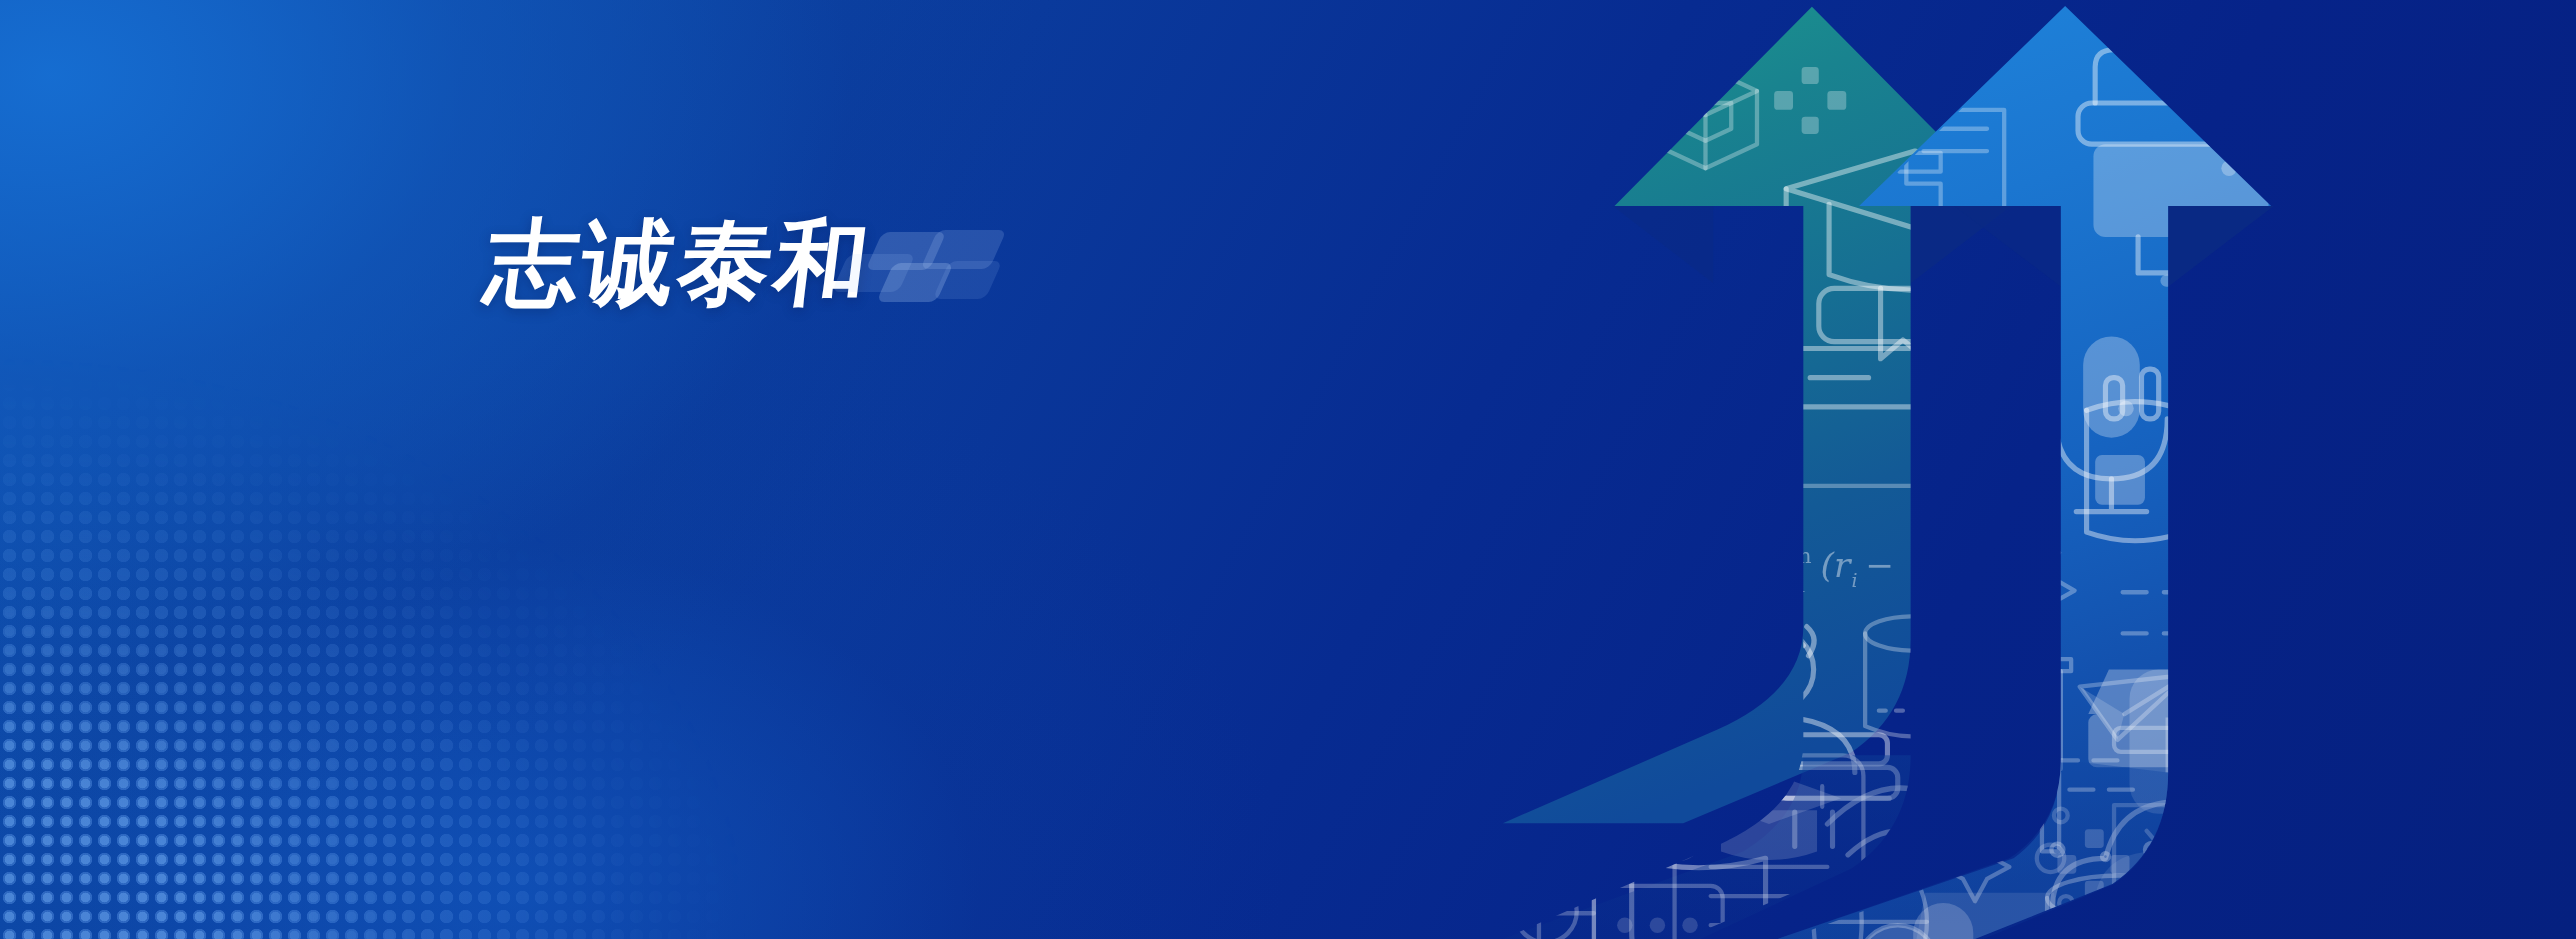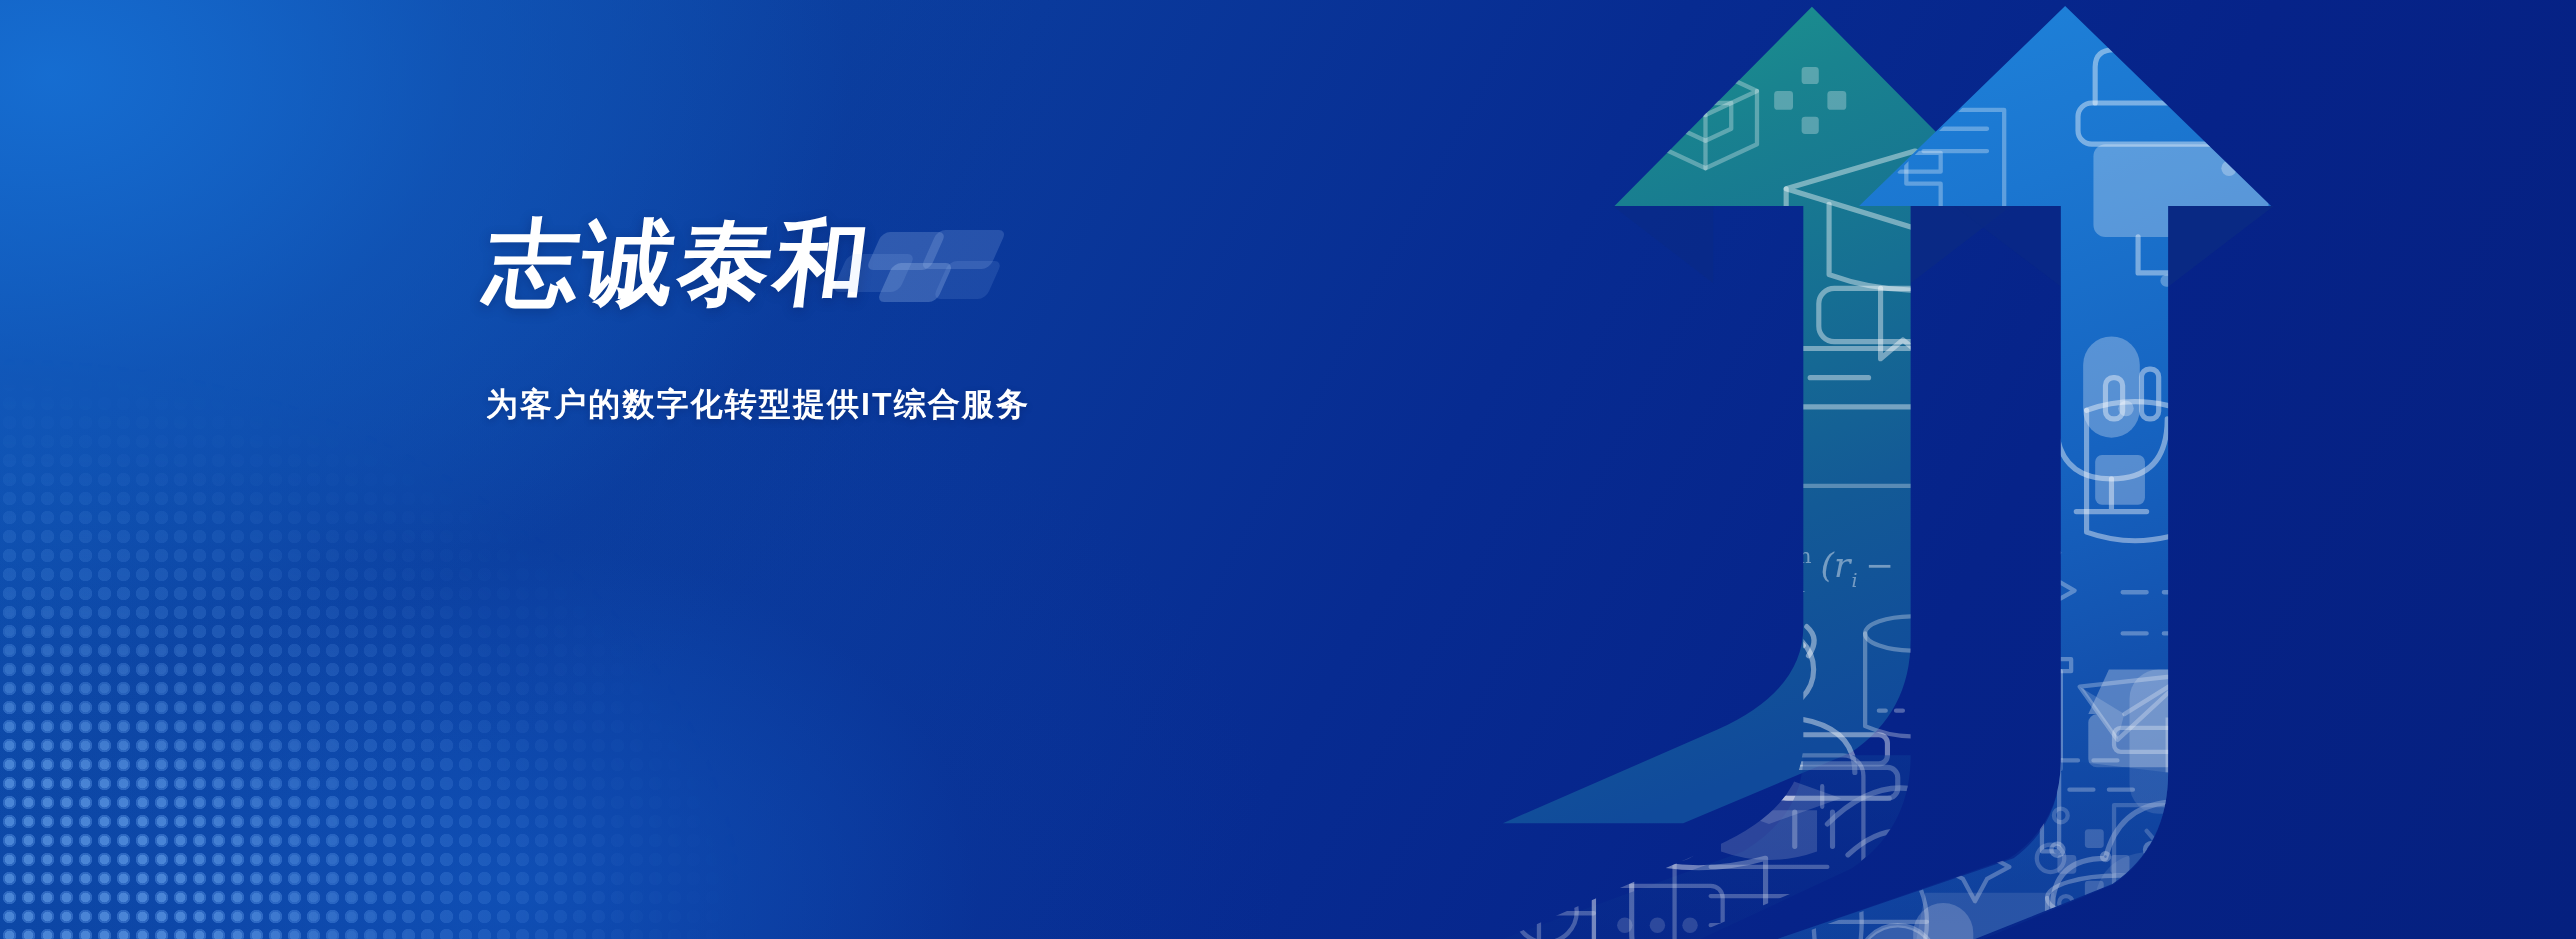--- a/index.html
+++ b/index.html
@@ -570,17 +570,16 @@
     <div class="title-row">
       <div class="brand-title">志诚泰和</div>
       <div class="logo-mark">
         <span class="p1"></span>
         <span class="p2"></span>
         <span class="p3"></span>
         <span class="p4"></span>
         <span class="p5"></span>
       </div>
     </div>
-    <div class="subtitle sub1">为客户的数字化转型提供IT综合服务</div>
   </div>
 
 </div>
 
 
 </body></html>

